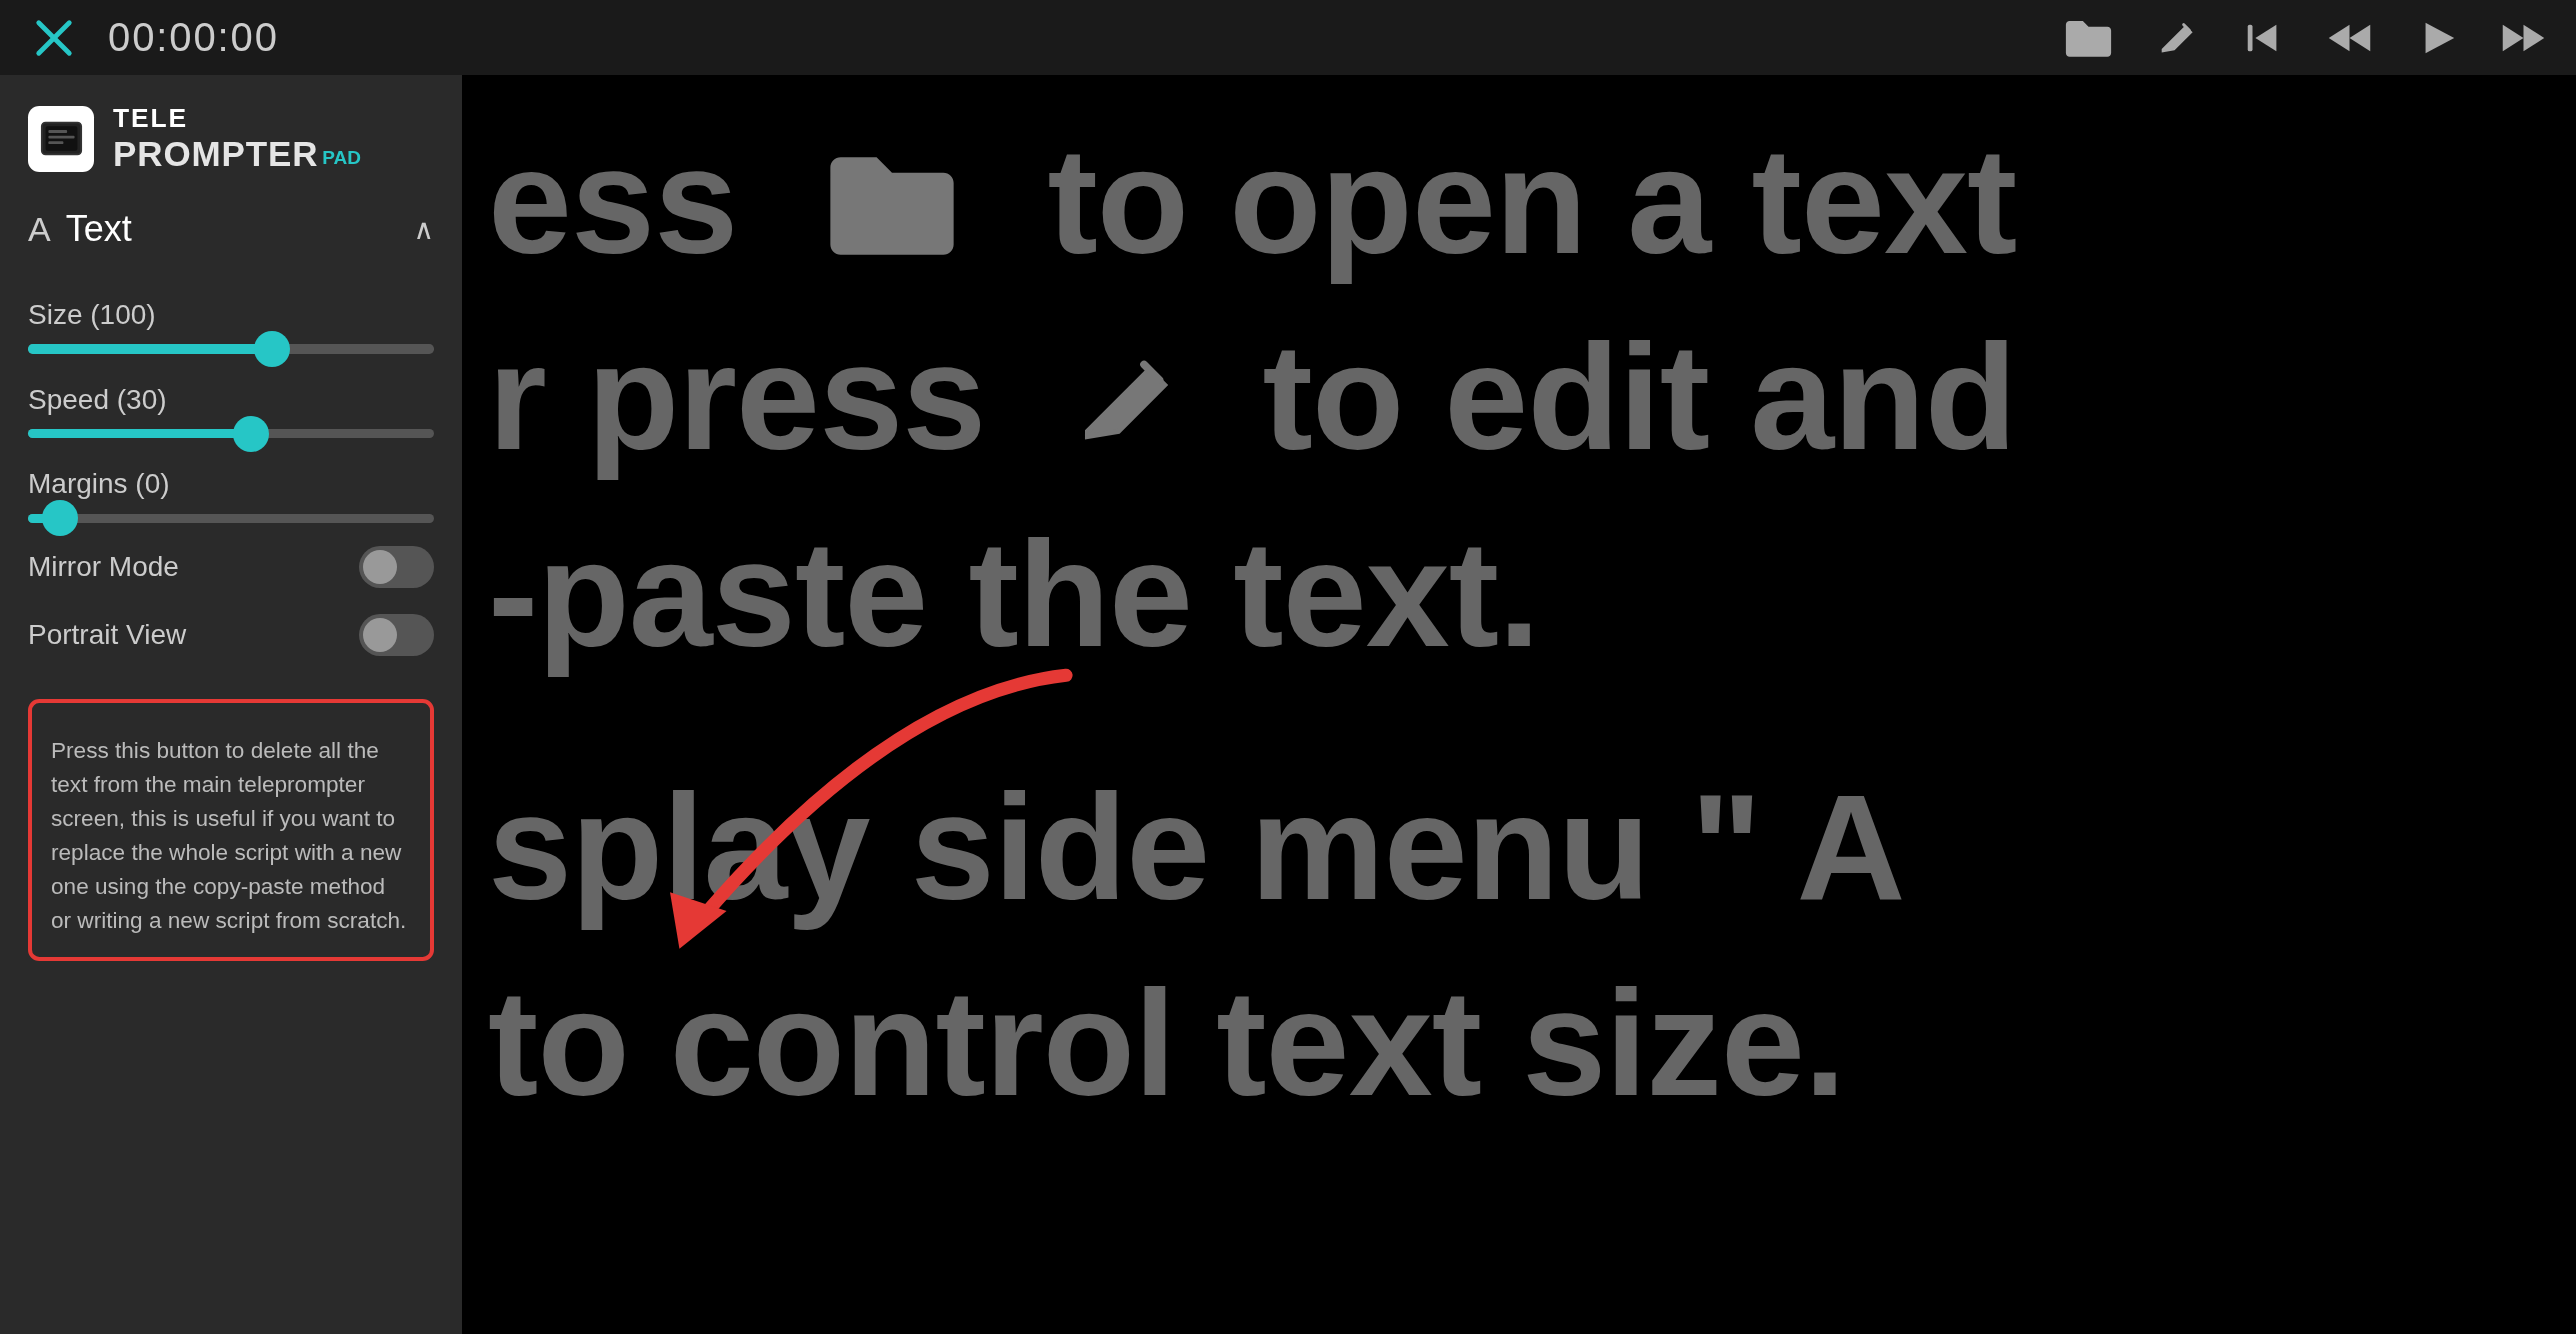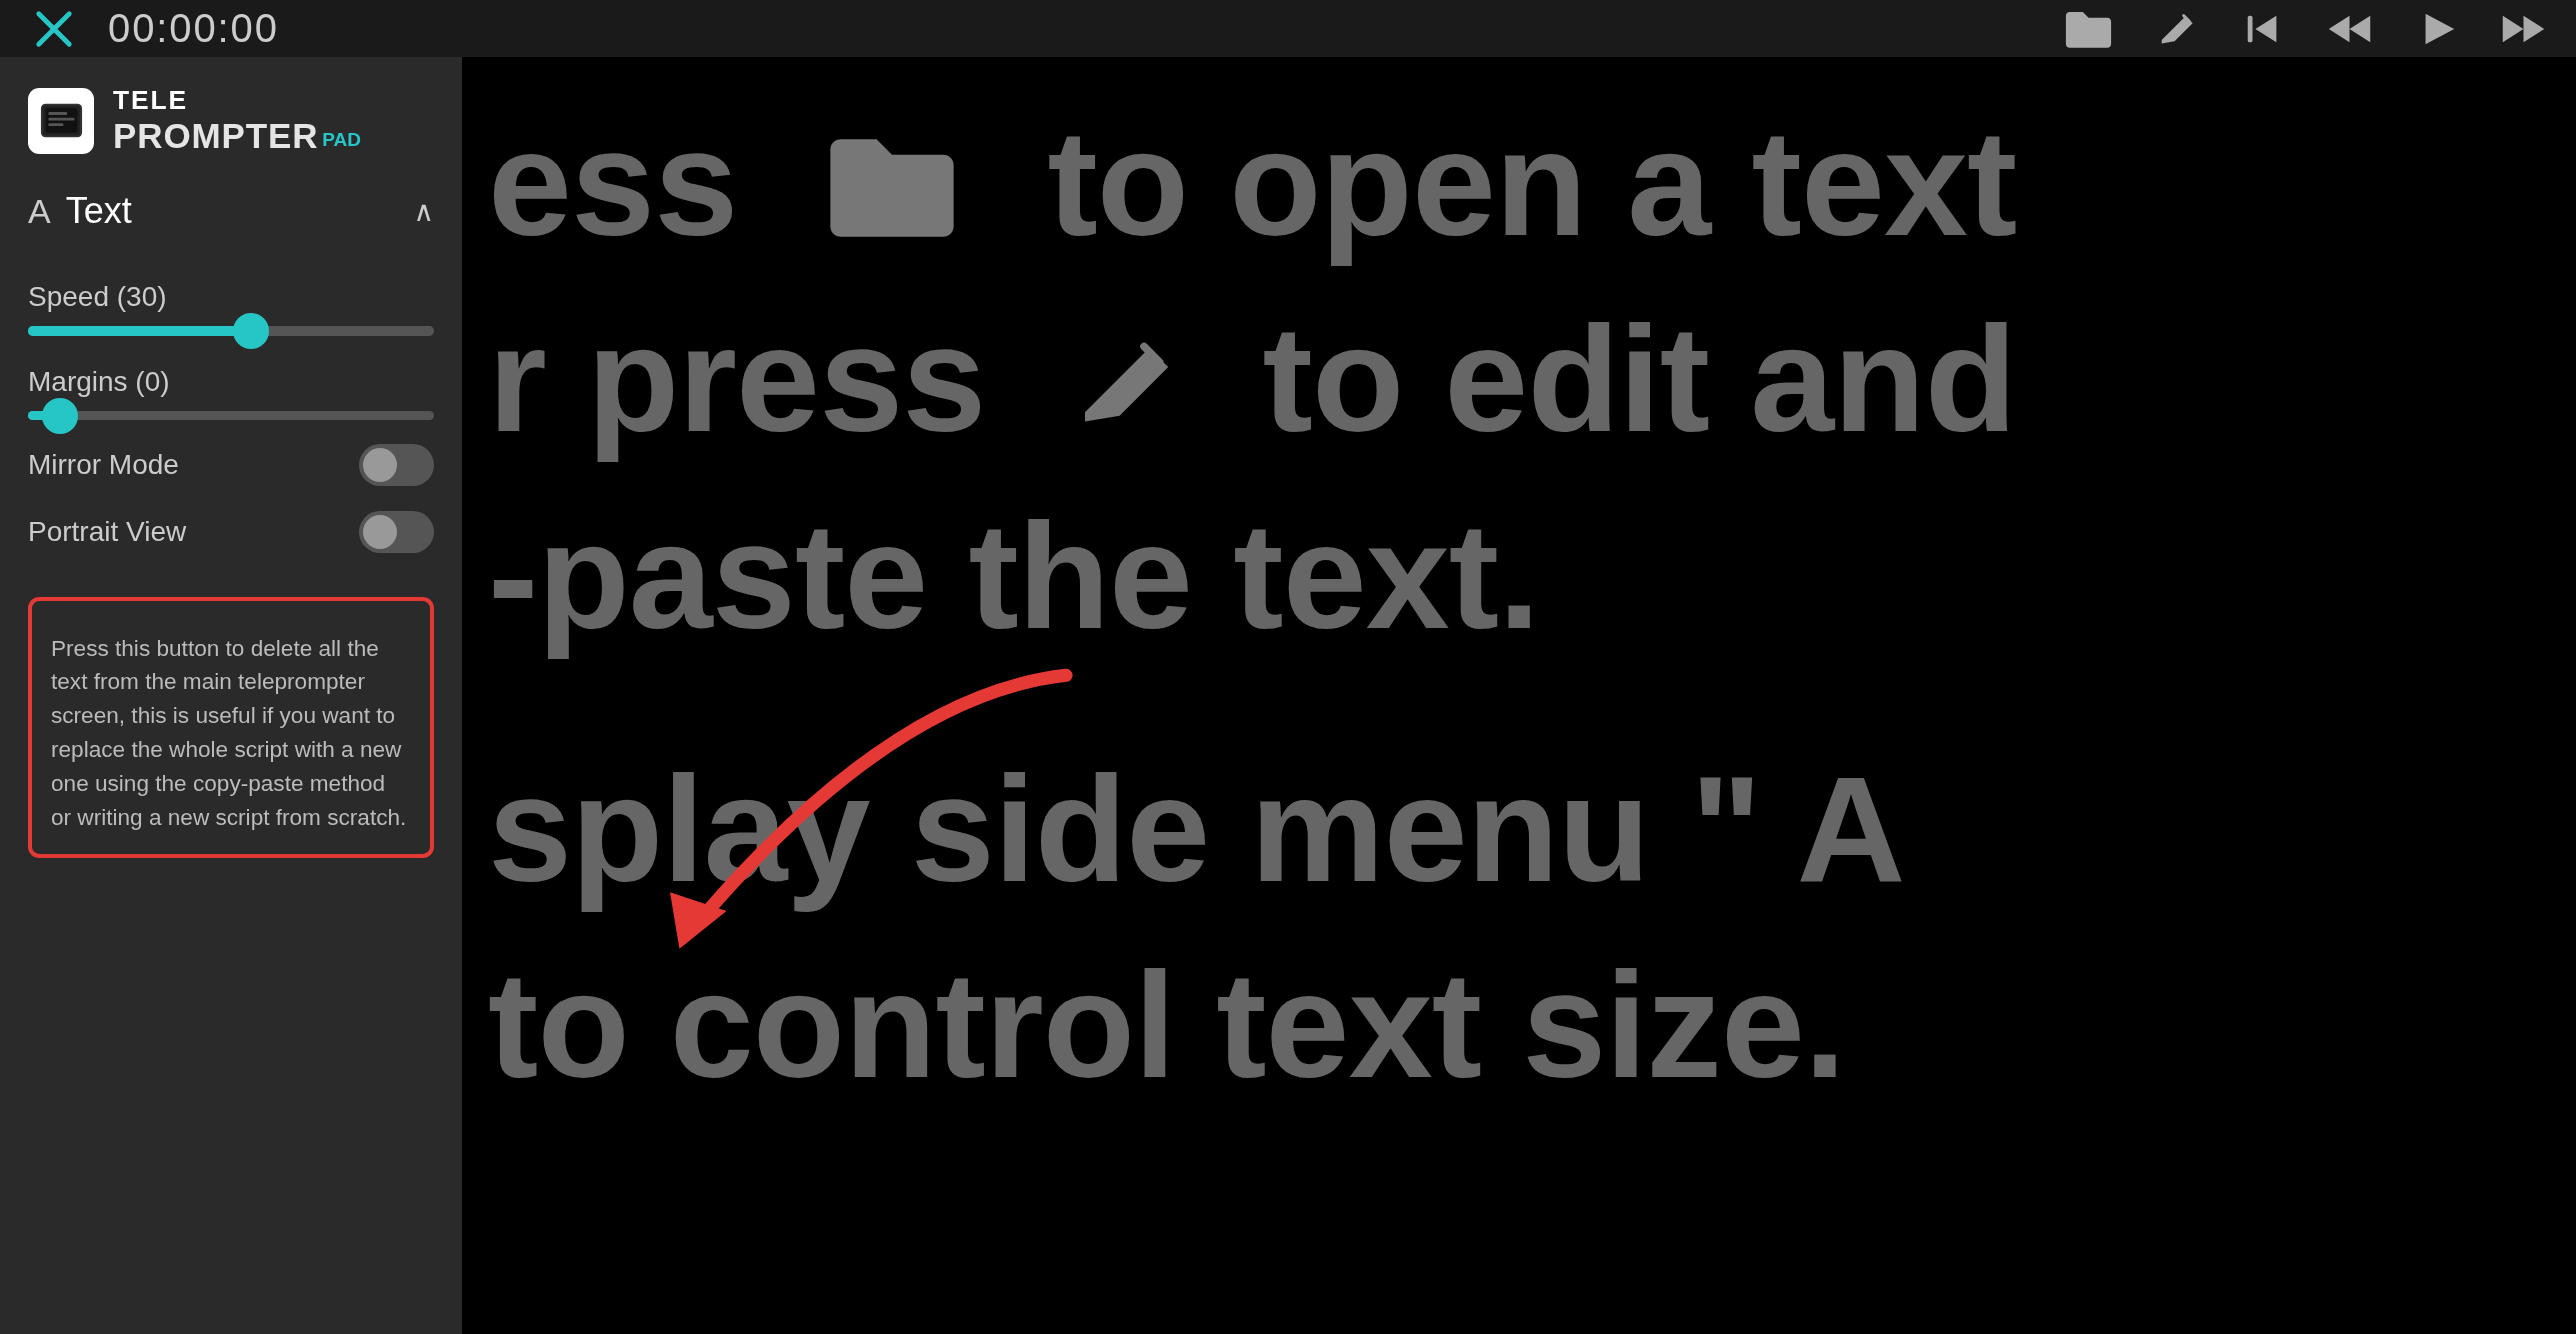--- a/index.html
+++ b/index.html
@@ -9,21 +9,21 @@
       background: #000;
       font-family: -apple-system, BlinkMacSystemFont, 'Helvetica Neue', Arial, sans-serif;
       overflow: hidden;
       display: flex;
       flex-direction: column;
     }
 
     
     .top-bar {
       width: 100%;
-      height: 57px;
+      height: 75px;
       background: #1a1a1a;
       display: flex;
       align-items: center;
       justify-content: space-between;
       padding: 0 28px;
       flex-shrink: 0;
     }
     .top-bar-left {
       display: flex;
       align-items: center;
@@ -362,20 +362,27 @@
     </div>
 
     <div class="sidebar-section-header">
       <div class="sidebar-section-title-row">
         <span class="sidebar-section-icon">A</span>
         <span class="sidebar-section-title">Text</span>
       </div>
       <span class="sidebar-chevron">∧</span>
     </div>
 
+    <div>
+      <div class="slider-label">Size (100)</div>
+      <div class="slider-track">
+        <div class="slider-fill size-fill"></div>
+        <div class="slider-thumb size-thumb"></div>
+      </div>
+    </div>
 
     <div>
       <div class="slider-label">Speed (30)</div>
       <div class="slider-track">
         <div class="slider-fill speed-fill"></div>
         <div class="slider-thumb speed-thumb"></div>
       </div>
     </div>
 
     <div>

